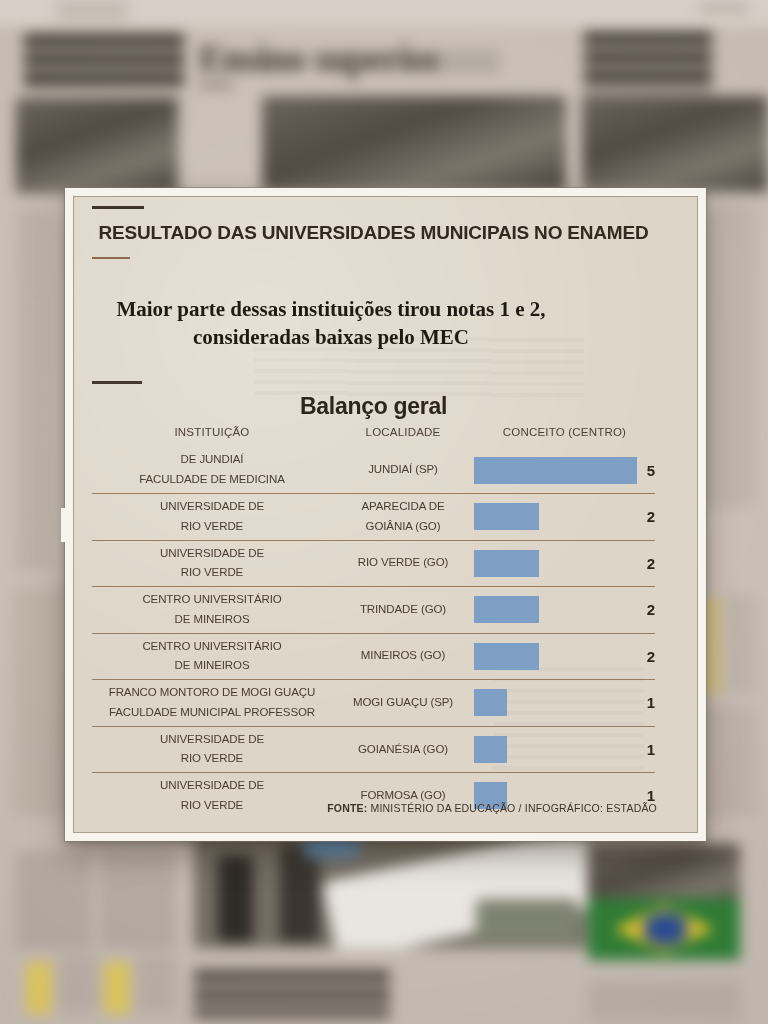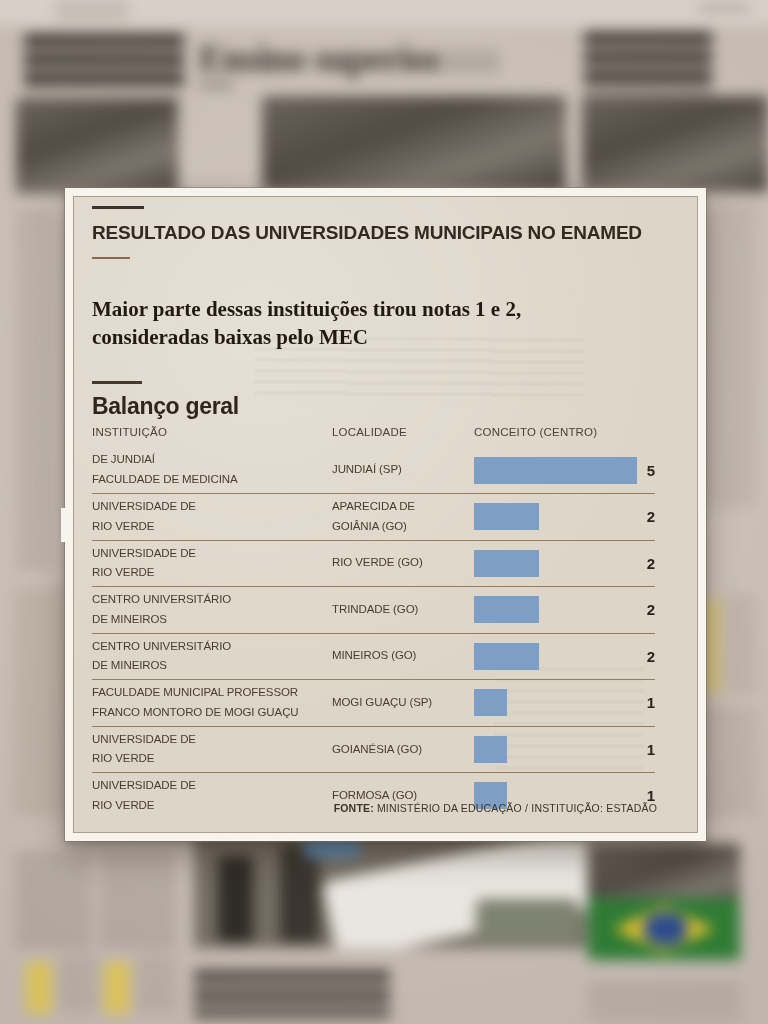--- a/index.html
+++ b/index.html
@@ -37,21 +37,21 @@
         box-sizing:border-box;background:#f7f4ee;padding:8px;
         outline:1px solid rgba(125,115,103,.55);
         box-shadow:0 14px 30px rgba(40,30,20,.35), 0 3px 8px rgba(40,30,20,.25);}
   .card::before{content:"";position:absolute;left:-4px;top:320px;width:8px;height:34px;
         background:#f7f4ee;}
   .card-inner{position:relative;width:100%;height:100%;box-sizing:border-box;
         background:
           radial-gradient(circle at 30% 20%, rgba(255,255,255,.25), transparent 60%),
           #ddd5c7;
         border:1px solid rgba(105,88,70,.45);}
-  .content{position:relative;height:100%;box-sizing:border-box;padding:0 42px 0 18px;}
+  .content{position:relative;height:100%;box-sizing:border-box;padding:0 42px 0 18px;text-align:center;}
   .ghost{position:absolute;opacity:.07;pointer-events:none;}
 
   .rule-top{margin:0;width:52px;height:3px;background:#3d332a;position:relative;top:9px;}
   .g-title{margin-top:22px;font-size:19px;font-weight:700;color:#33291f;
         letter-spacing:-0.2px;white-space:nowrap;}
   .rule-title{margin-top:13px;width:38px;height:2px;background:#8a6a4e;}
   .g-sub{margin-top:37px;font-family:"Liberation Serif",serif;font-weight:700;
         font-size:21px;line-height:1.32;color:#211a13;max-width:478px;}
   .rule-sec{margin-top:30px;width:50px;height:3px;background:#45392e;}
   .g-section{margin-top:9px;font-size:23px;font-weight:700;color:#2e261d;letter-spacing:-0.3px;}
@@ -209,22 +209,22 @@
                 <div>MINEIROS (GO)</div>
               </div>
     <div class="barcell">
       <div class="bar" style="width: 65.2px; background: rgb(125, 158, 197);"></div>
       <div class="val">2</div>
     </div>
   </div>
 
   <div class="trow">
     <div class="cell">
+                <div>FRANCO MONTORO DE MOGI GUAÇU</div>
                 <div>FACULDADE MUNICIPAL PROFESSOR</div>
-                <div>FRANCO MONTORO DE MOGI GUAÇU</div>
               </div>
     <div class="cell">
                 <div>MOGI GUAÇU (SP)</div>
               </div>
     <div class="barcell">
       <div class="bar" style="width: 32.6px; background: rgb(125, 158, 197);"></div>
       <div class="val">1</div>
     </div>
   </div>
 
@@ -251,18 +251,18 @@
                 <div>FORMOSA (GO)</div>
               </div>
     <div class="barcell">
       <div class="bar" style="width: 32.6px; background: rgb(125, 158, 197);"></div>
       <div class="val">1</div>
     </div>
   </div>
 </div>
 
         <div class="src">
-          <b>FONTE:</b><span>MINISTÉRIO DA EDUCAÇÃO / INSTITUIÇÃO: ESTADÃO</span>
+          <b>FONTE:</b><span>MINISTÉRIO DA EDUCAÇÃO / INFOGRÁFICO: ESTADÃO</span>
         </div>
       </div>
     </div>
   </div>
 </div>
 
 </body></html>

